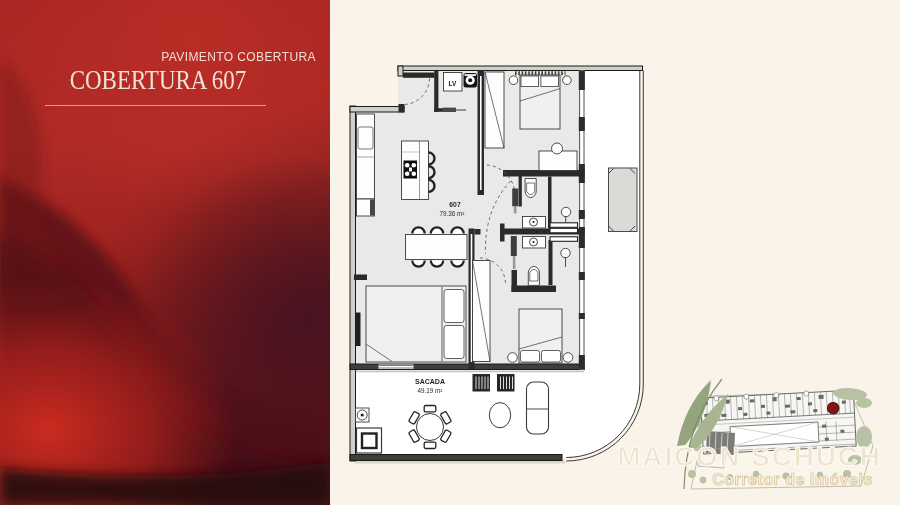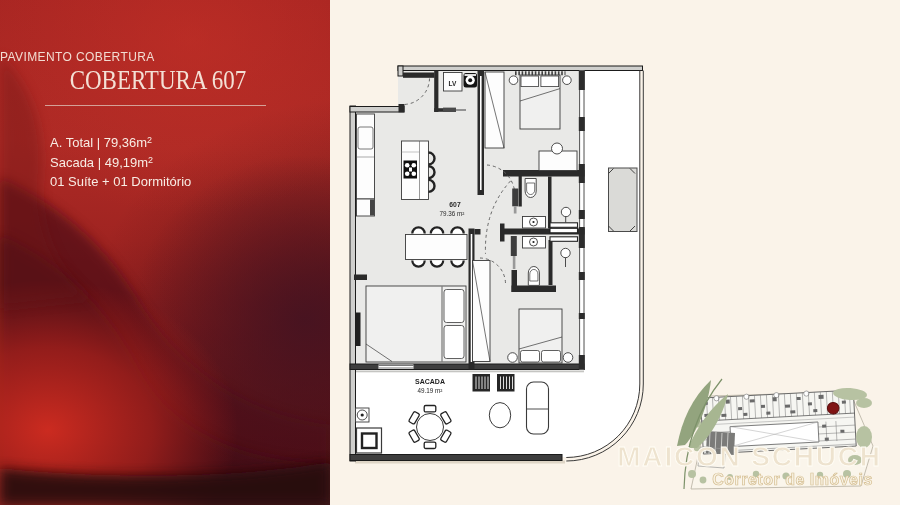--- a/index.html
+++ b/index.html
@@ -5,21 +5,21 @@
   html,body{margin:0;padding:0;}
   body{width:900px;height:505px;overflow:hidden;background:#faf3e9;font-family:"Liberation Sans",sans-serif;}
   #page{position:relative;width:900px;height:505px;background:#faf3e9;}
   #redpanel{position:absolute;left:0;top:0;width:330px;height:505px;
     background:
       radial-gradient(320px 250px at 58% 8%, rgba(202,50,40,0.5), rgba(202,50,40,0) 70%),
       radial-gradient(380px 300px at 110% 62%, rgba(52,11,16,0.6), rgba(52,11,16,0) 72%),
       linear-gradient(183deg, #a72522 0%, #ad2a25 30%, #a02421 48%, #8c1d1e 63%, #671519 79%, #4a1015 91%, #400e13 100%);
   }
   #redpanel svg{position:absolute;left:0;top:0;}
-  .ptitle{position:absolute;left:0;top:50px;width:316px;text-align:left;color:#f2dcd2;
+  .ptitle{position:absolute;left:0;top:50px;width:316px;text-align:right;color:#f2dcd2;
     font-size:12px;letter-spacing:0.4px;font-weight:400;}
   .ctitle{position:absolute;left:0;top:63.5px;width:316px;text-align:center;color:#f4e0d5;
     font-family:"Liberation Serif",serif;font-size:28px;letter-spacing:0px;font-weight:400;
     transform:scaleX(0.82);transform-origin:158px 50%;}
   .hline{position:absolute;left:45px;top:105px;width:221px;height:1px;background:#ddbfb4;opacity:.8;}
   .info{position:absolute;left:50px;top:134px;color:#f8ece4;font-size:13px;line-height:17.6px;font-weight:400;}
   .sq{font-size:9px;position:relative;top:-4px;}
 </style>
 </head>
 <body>
@@ -53,21 +53,20 @@
 
       <path d="M0,55 C32,88 46,128 41,178 C37,224 52,268 92,298 L0,308 Z" fill="#701617" opacity="0.4" filter="url(#bl)"></path>
     </svg>
 
     <div class="ptitle">PAVIMENTO COBERTURA</div>
 
     <div class="ctitle">COBERTURA 607</div>
 
     <div class="hline"></div>
 
-    <div class="info">A. Total | 79,36m<span class="sq">2</span><br>Sacada | 49,19m<span class="sq">2</span><br>01 Suíte + 01 Dormitório</div>
   </div>
 
   <svg id="plan" width="900" height="505" viewBox="0 0 900 505" style="position:absolute;left:0;top:0;">
 
     <polygon points="398,66 584.5,66 584.5,369.5 350,369.5 350,106 398,106" fill="#e9e9e7"></polygon>
 
     <path d="M584.5,70.5 L639.5,70.5 L639.5,384 A73,73 0 0 1 566.5,457 L355.5,457 L355.5,369.5 L584.5,369.5 Z" fill="#ffffff"></path>
 
     <rect x="356" y="112" width="121" height="116" fill="none"></rect>
 

